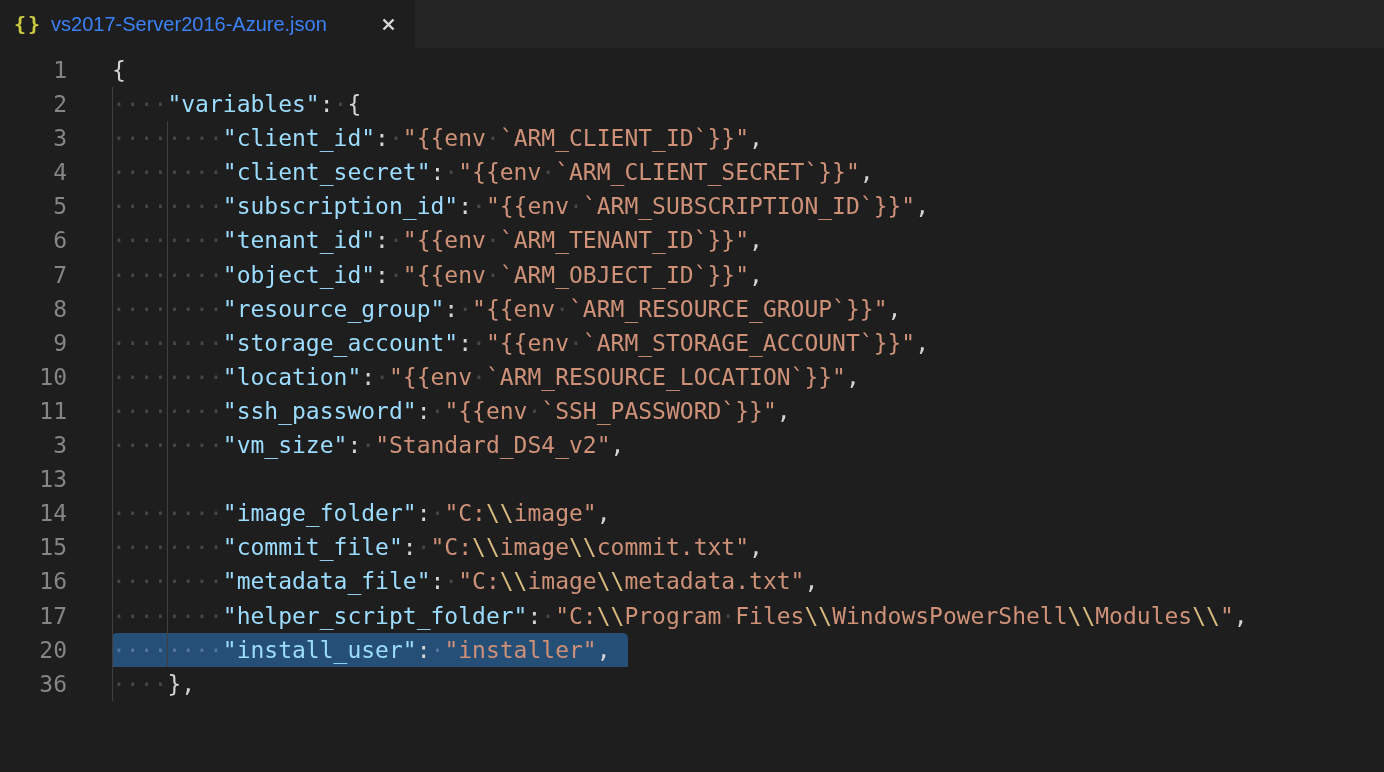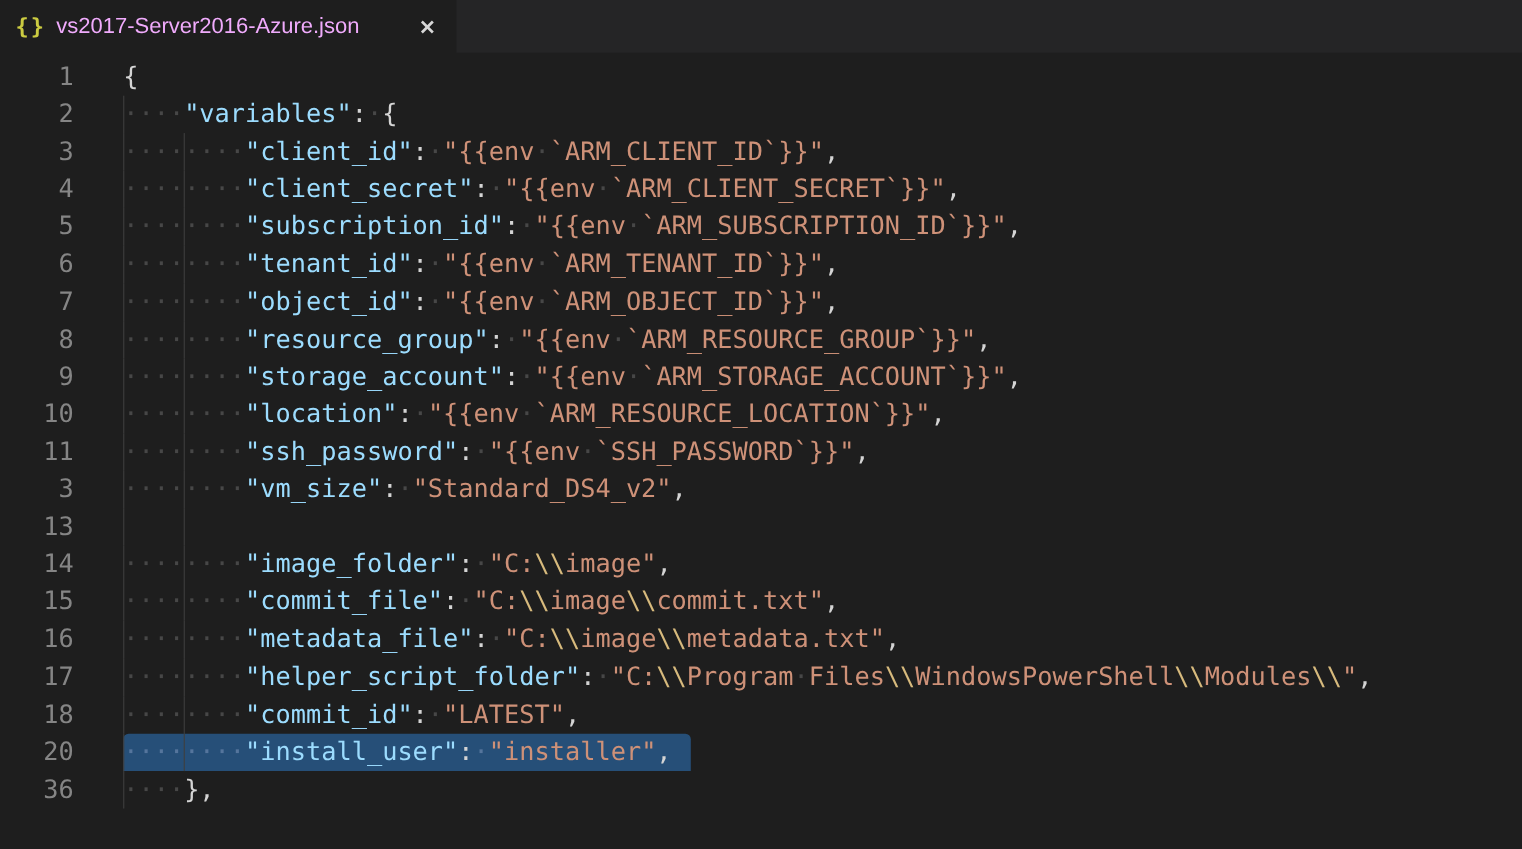--- a/index.html
+++ b/index.html
@@ -24,21 +24,21 @@
     padding: 0 16px 0 14px;
   }
   .json-icon {
     color: #cbcb41;
     font: bold 20px "DejaVu Sans Mono", monospace;
     letter-spacing: 2px;
     margin-right: 9px;
     flex: none;
   }
   .tab-title {
-    color: #f0abfc;
+    color: #3b82f6;
     font: 20px "Liberation Sans", sans-serif;
     white-space: nowrap;
   }
   .tab-close {
     margin-left: auto;
     width: 22px; height: 22px;
     display: flex; align-items: center; justify-content: center;
     border-radius: 3px;
     cursor: pointer;
     flex: none;
@@ -111,17 +111,16 @@
       <div class="line"><div class="num">8</div><div class="code"><span class="toks"><span class="ws">········</span><span class="key">"resource_group"</span><span class="pun">:</span><span class="ws">·</span><span class="str">"{{env</span><span class="ws">·</span><span class="str">`ARM_RESOURCE_GROUP`}}"</span><span class="pun">,</span></span><div class="guide" style="left: 0px;"></div><div class="guide" style="left: 55.4px;"></div></div></div>
       <div class="line"><div class="num">9</div><div class="code"><span class="toks"><span class="ws">········</span><span class="key">"storage_account"</span><span class="pun">:</span><span class="ws">·</span><span class="str">"{{env</span><span class="ws">·</span><span class="str">`ARM_STORAGE_ACCOUNT`}}"</span><span class="pun">,</span></span><div class="guide" style="left: 0px;"></div><div class="guide" style="left: 55.4px;"></div></div></div>
       <div class="line"><div class="num">10</div><div class="code"><span class="toks"><span class="ws">········</span><span class="key">"location"</span><span class="pun">:</span><span class="ws">·</span><span class="str">"{{env</span><span class="ws">·</span><span class="str">`ARM_RESOURCE_LOCATION`}}"</span><span class="pun">,</span></span><div class="guide" style="left: 0px;"></div><div class="guide" style="left: 55.4px;"></div></div></div>
       <div class="line"><div class="num">11</div><div class="code"><span class="toks"><span class="ws">········</span><span class="key">"ssh_password"</span><span class="pun">:</span><span class="ws">·</span><span class="str">"{{env</span><span class="ws">·</span><span class="str">`SSH_PASSWORD`}}"</span><span class="pun">,</span></span><div class="guide" style="left: 0px;"></div><div class="guide" style="left: 55.4px;"></div></div></div>
       <div class="line"><div class="num">3</div><div class="code"><span class="toks"><span class="ws">········</span><span class="key">"vm_size"</span><span class="pun">:</span><span class="ws">·</span><span class="str">"Standard_DS4_v2"</span><span class="pun">,</span></span><div class="guide" style="left: 0px;"></div><div class="guide" style="left: 55.4px;"></div></div></div>
       <div class="line"><div class="num">13</div><div class="code"><span class="toks"></span><div class="guide" style="left: 0px;"></div><div class="guide" style="left: 55.4px;"></div></div></div>
       <div class="line"><div class="num">14</div><div class="code"><span class="toks"><span class="ws">········</span><span class="key">"image_folder"</span><span class="pun">:</span><span class="ws">·</span><span class="str">"C:</span><span class="esc">\\</span><span class="str">image"</span><span class="pun">,</span></span><div class="guide" style="left: 0px;"></div><div class="guide" style="left: 55.4px;"></div></div></div>
       <div class="line"><div class="num">15</div><div class="code"><span class="toks"><span class="ws">········</span><span class="key">"commit_file"</span><span class="pun">:</span><span class="ws">·</span><span class="str">"C:</span><span class="esc">\\</span><span class="str">image</span><span class="esc">\\</span><span class="str">commit.txt"</span><span class="pun">,</span></span><div class="guide" style="left: 0px;"></div><div class="guide" style="left: 55.4px;"></div></div></div>
       <div class="line"><div class="num">16</div><div class="code"><span class="toks"><span class="ws">········</span><span class="key">"metadata_file"</span><span class="pun">:</span><span class="ws">·</span><span class="str">"C:</span><span class="esc">\\</span><span class="str">image</span><span class="esc">\\</span><span class="str">metadata.txt"</span><span class="pun">,</span></span><div class="guide" style="left: 0px;"></div><div class="guide" style="left: 55.4px;"></div></div></div>
       <div class="line"><div class="num">17</div><div class="code"><span class="toks"><span class="ws">········</span><span class="key">"helper_script_folder"</span><span class="pun">:</span><span class="ws">·</span><span class="str">"C:</span><span class="esc">\\</span><span class="str">Program</span><span class="ws">·</span><span class="str">Files</span><span class="esc">\\</span><span class="str">WindowsPowerShell</span><span class="esc">\\</span><span class="str">Modules</span><span class="esc">\\</span><span class="str">"</span><span class="pun">,</span></span><div class="guide" style="left: 0px;"></div><div class="guide" style="left: 55.4px;"></div></div></div>
-      <div class="line"><div class="num">18</div><div class="code"><span class="toks"><span class="ws">········</span><span class="key">"commit_id"</span><span class="pun">:</span><span class="ws">·</span><span class="str">"LATEST"</span><span class="pun">,</span></span><div class="guide" style="left: 0px;"></div><div class="guide" style="left: 55.4px;"></div></div></div>
       <div class="line"><div class="num">20</div><div class="code"><span class="toks sel sel-a"><span class="ws">········</span><span class="key">"install_user"</span><span class="pun">:</span><span class="ws">·</span><span class="str">"installer"</span><span class="pun">,</span></span><div class="guide" style="left: 0px;"></div><div class="guide" style="left: 55.4px;"></div></div></div>
       <div class="line"><div class="num">36</div><div class="code"><span class="toks"><span class="ws">····</span><span class="pun">},</span></span><div class="guide" style="left: 0px;"></div></div></div>
     </div>
 </div>
 
 </body></html>

